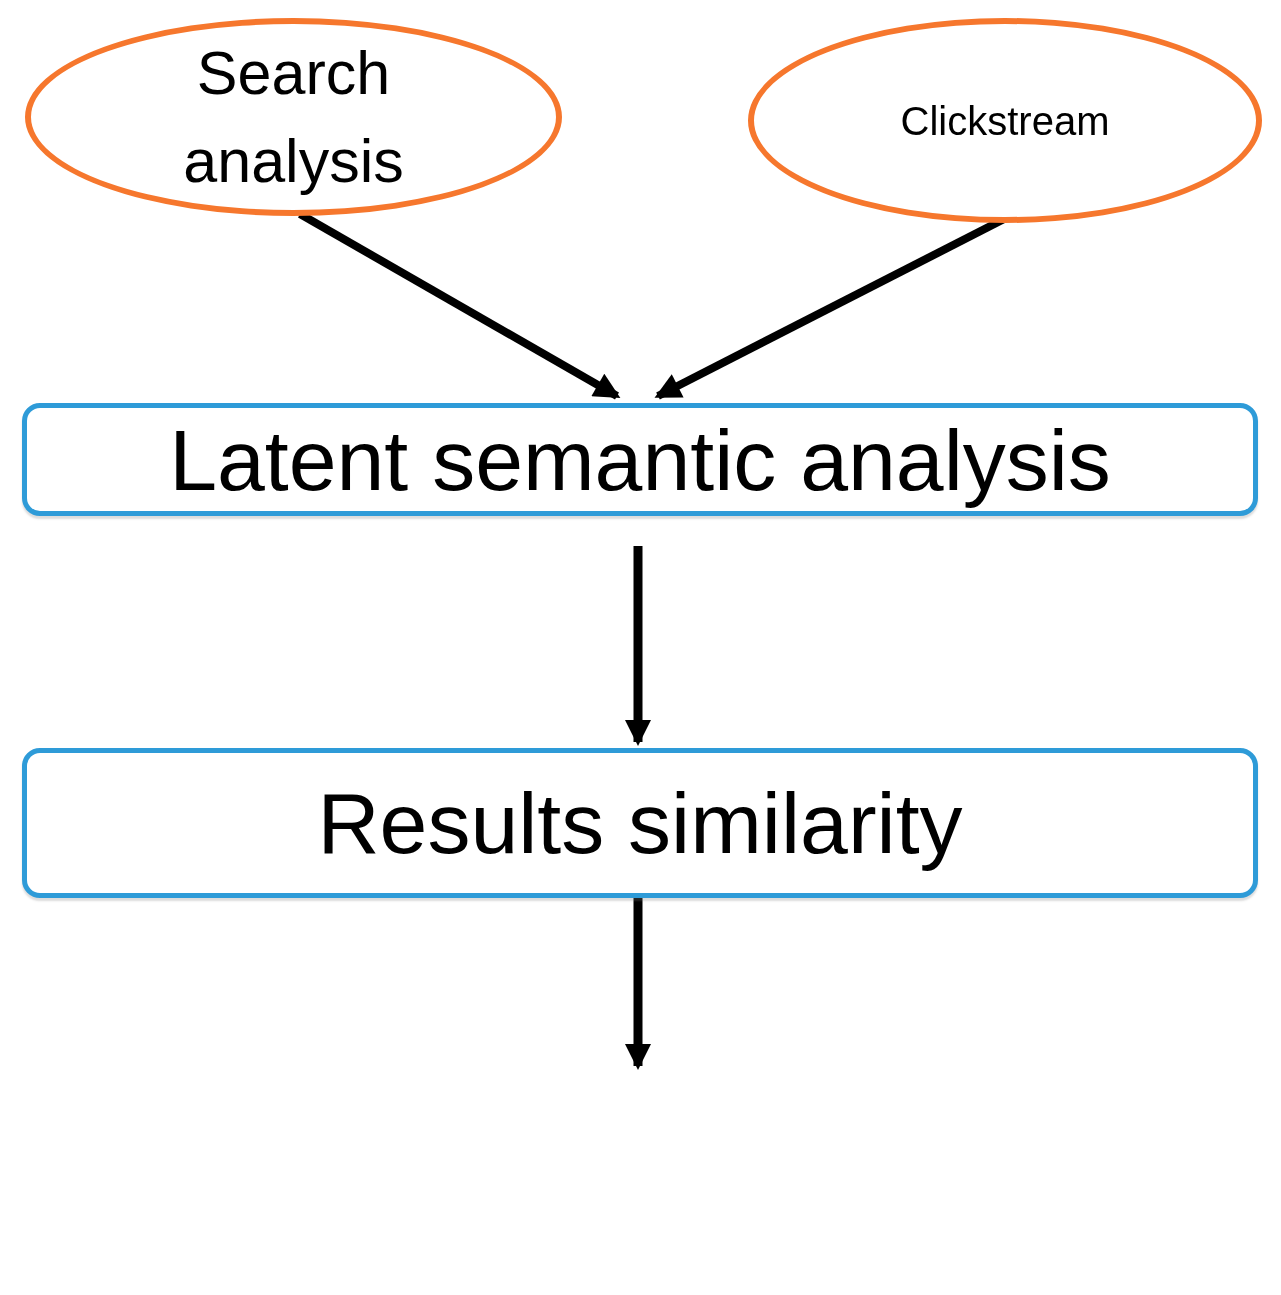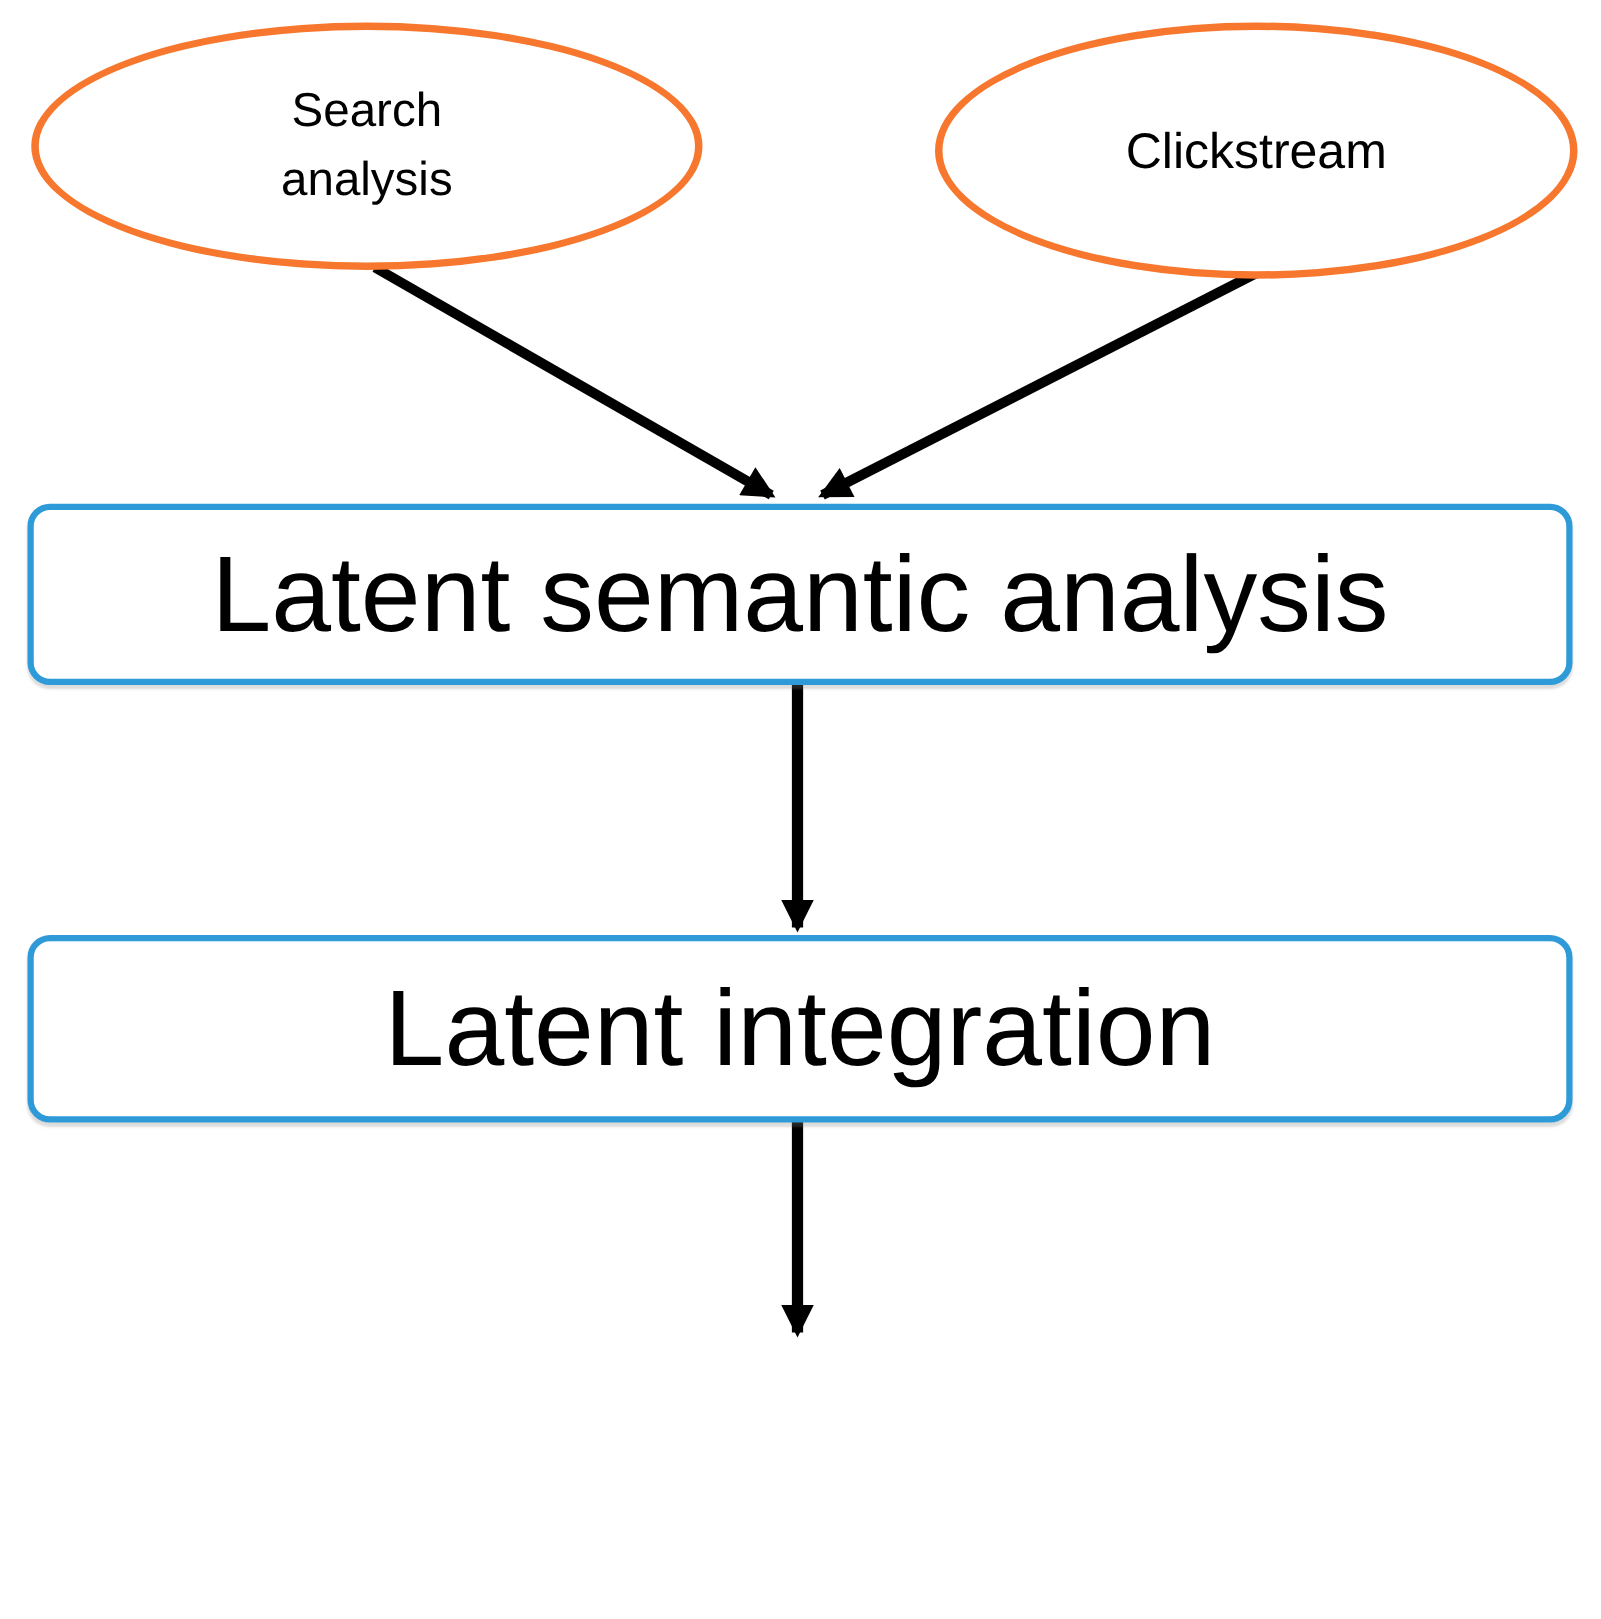--- a/index.html
+++ b/index.html
@@ -32,24 +32,24 @@
   }
   .node.box{
     border:5px solid var(--box-border);
     border-radius:18px;
     box-shadow:0 3px 2px rgba(130,130,130,0.28);
   }
   .label{white-space:nowrap;}
   .label .line{display:block;}
   #node-search-history{left:25px;top:18px;width:537px;height:198px;}
   #node-clickstream{left:748px;top:18px;width:514px;height:205px;}
-  #node-latent-semantic-analysis{left:22px;top:403px;width:1236px;height:145px;}
+  #node-latent-semantic-analysis{left:22px;top:403px;width:1236px;height:113px;}
   #node-results-integration{left:22px;top:748px;width:1236px;height:150px;}
   #node-semantic-similarity{left:375px;top:1073px;width:545px;height:195px;}
-  .ellipse-label{font-size:38px;line-height:1.45;}
+  .ellipse-label{font-size:61px;line-height:1.45;}
   #node-clickstream .ellipse-label{font-size:40px;line-height:1;}
   .box-label{font-size:86px;line-height:1;}
 </style>
 </head>
 <body>
 
 <div class="canvas">
 
   <svg class="edges" viewBox="0 0 1281 1295" xmlns="http://www.w3.org/2000/svg">
     <defs>
@@ -72,17 +72,17 @@
 
   <div class="node ellipse" id="node-clickstream">
     <div class="label ellipse-label">Clickstream</div>
   </div>
 
   <div class="node box" id="node-latent-semantic-analysis">
     <div class="label box-label">Latent semantic analysis</div>
   </div>
 
   <div class="node box" id="node-results-integration">
-    <div class="label box-label">Latent integration</div>
+    <div class="label box-label">Results similarity</div>
   </div>
 
 
 </div>
 
 </body></html>

